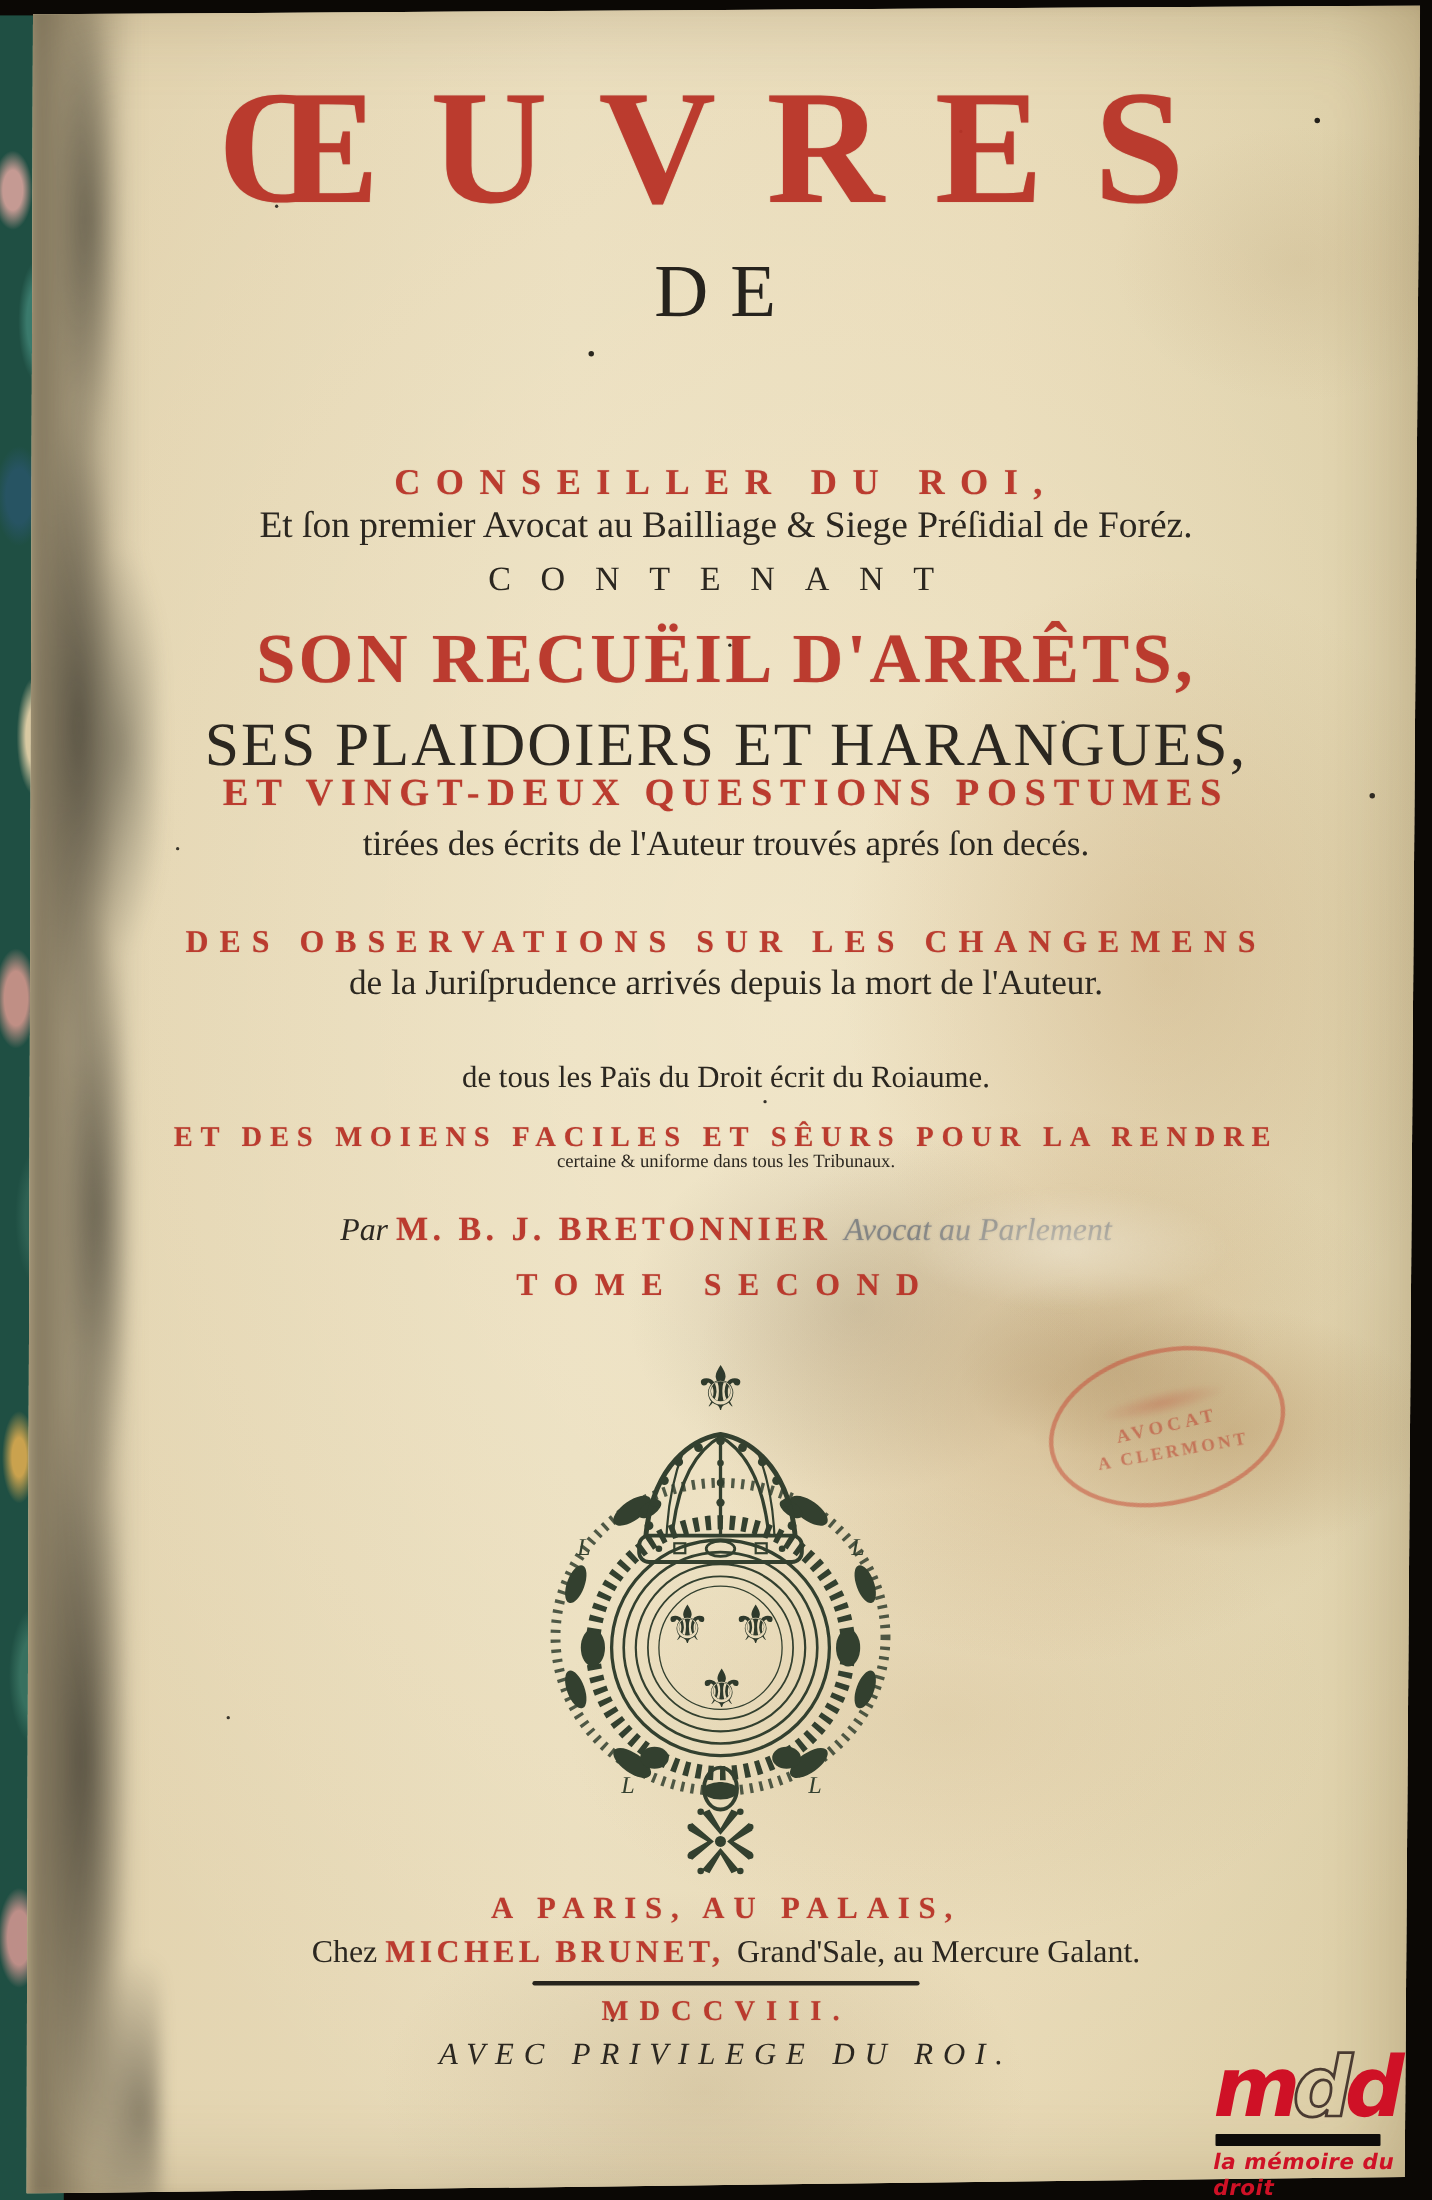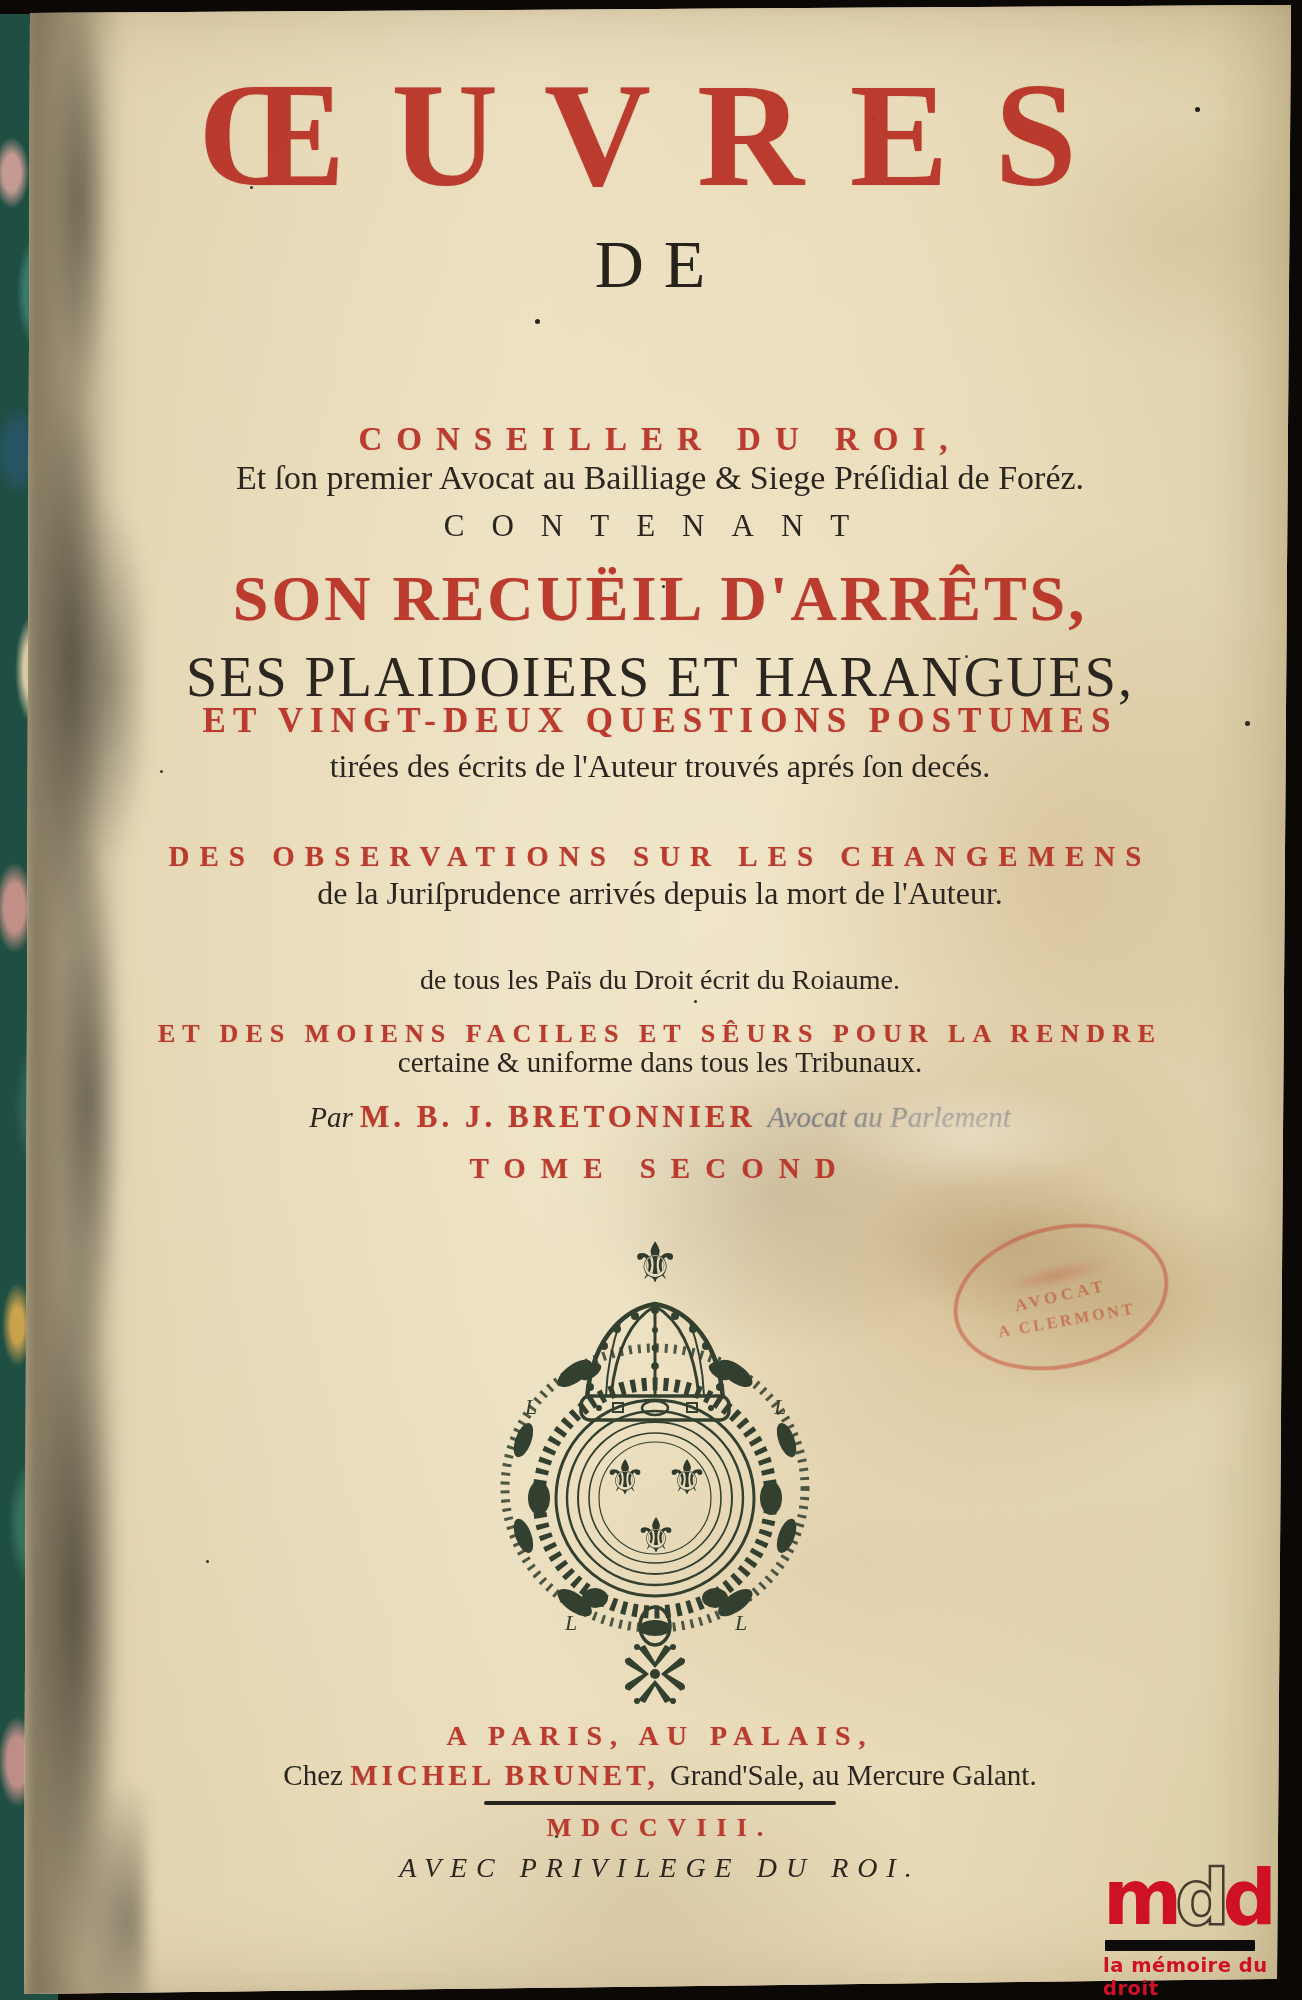--- a/index.html
+++ b/index.html
@@ -66,21 +66,21 @@
     display:flex;flex-direction:column;align-items:center;justify-content:center;
     color:rgba(188,62,45,.55);filter:blur(.6px);}
   .stamp-ghost{height:22px;width:120px;border-radius:50%;
     background:radial-gradient(ellipse, rgba(188,62,45,.28), transparent 70%);filter:blur(2px);}
   .stamp-l1{font-size:17px;letter-spacing:4px;font-weight:bold;}
   .stamp-l2{font-size:16px;letter-spacing:3px;font-weight:bold;transform:rotate(3deg);margin-top:6px;}
   
   .emblem{position:absolute;left:475px;top:1226px;}
   
   .mdd{position:absolute;right:4px;bottom:0px;width:195px;text-align:left;z-index:30;
-       font-family:"DejaVu Sans","Liberation Sans",sans-serif;}
+       font-family:"DejaVu Sans","Liberation Sans",sans-serif;font-style:italic;}
   .mdd-letters{font-weight:bold;font-size:76px;line-height:.9;letter-spacing:-7px;height:74px;}
   .mdd-m,.mdd-d2{color:#cf1126;}
   .mdd-d1{color:transparent;-webkit-text-stroke:2.5px #4a3b31;}
   .mdd-bar{width:150px;height:11px;background:#0e0c0a;margin:2px 0 3px 2px;border-radius:1px;}
   .mdd-caption{font-size:19.5px;font-weight:bold;color:#cf1126;letter-spacing:.5px;}
 </style>
 </head>
 <body>
 
 <div class="scan">
@@ -97,21 +97,21 @@
       <div class="line black" style="top:459px;font-size:34px;">Et ſon premier Avocat au Bailliage &amp; Siege Préſidial de Foréz.</div>
       <div class="line black" style="top:508px;font-size:31px;letter-spacing:27px;">CONTENANT</div>
       <div class="line red" style="top:562px;font-size:64px;letter-spacing:3px;">SON RECUËIL D'ARRÊTS,</div>
       <div class="line black" style="top:645px;font-size:56px;letter-spacing:2px;">SES PLAIDOIERS ET HARANGUES,</div>
       <div class="line red" style="top:701px;font-size:35px;letter-spacing:7px;">ET VINGT-DEUX QUESTIONS POSTUMES</div>
       <div class="line black" style="top:748px;font-size:32px;">tirées des écrits de l'Auteur trouvés aprés ſon decés.</div>
       <div class="line red" style="top:840px;font-size:29px;letter-spacing:10px;">DES OBSERVATIONS SUR LES CHANGEMENS</div>
       <div class="line black" style="top:875px;font-size:32px;">de la Juriſprudence arrivés depuis la mort de l'Auteur.</div>
       <div class="line black" style="top:964px;font-size:28px;">de tous les Païs du Droit écrit du Roiaume.</div>
       <div class="line red" style="top:1019px;font-size:26px;letter-spacing:7px;">ET DES MOIENS FACILES ET SÊURS POUR LA RENDRE</div>
-      <div class="line black" style="top:1046px;font-size:29px;">certaine &amp; uniforme dans tous les Tribunaux.</div>
+      <div class="line black" style="top:1046px;font-size:17px;">certaine &amp; uniforme dans tous les Tribunaux.</div>
       <div class="line" style="top:1099px;font-size:29px;">
         <span class="black it">Par </span><span class="red" style="font-size:31px;letter-spacing:4px;">M. B. J. BRETONNIER </span><span class="faded-it">Avocat au Parlement</span>
       </div>
       <div class="line red" style="top:1152px;font-size:29px;letter-spacing:15px;">TOME SECOND</div>
 
       <div class="line red" style="top:1720px;font-size:28px;letter-spacing:8px;">A PARIS, AU PALAIS,</div>
       <div class="line" style="top:1759px;font-size:29px;">
         <span class="black">Chez </span><span class="red" style="letter-spacing:4px;">MICHEL BRUNET, </span><span class="black">Grand'Sale, au Mercure Galant.</span>
       </div>
       <div class="rule" style="top:1801px;width:352px;height:4px;"></div>

